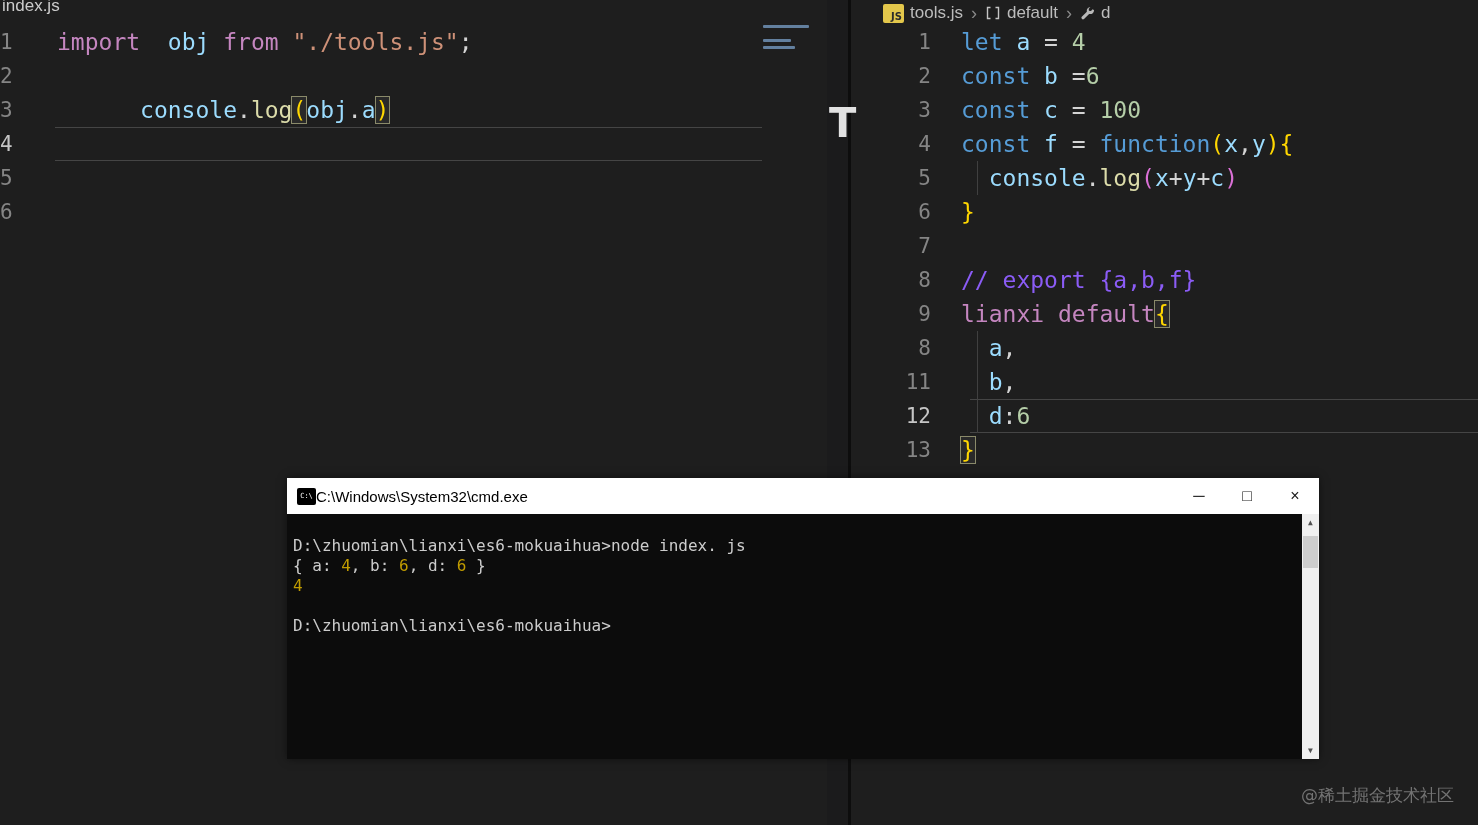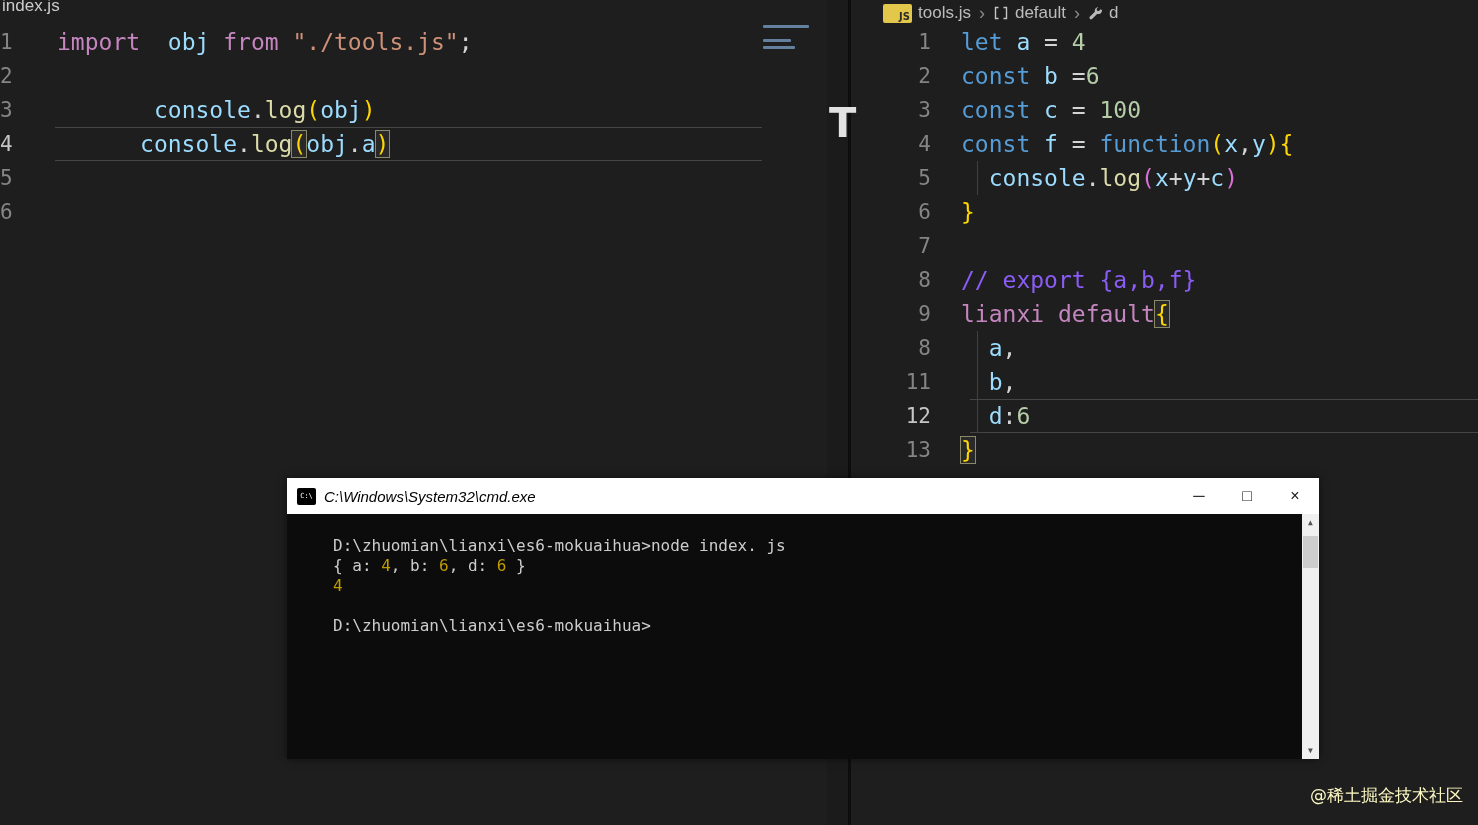--- a/index.html
+++ b/index.html
@@ -44,61 +44,60 @@
 
   .scroll-strip{position:absolute;left:827px;top:0;width:21px;height:825px;background:#1b1b1c;}
   .divider{position:absolute;left:848px;top:0;width:3px;height:825px;background:#0d0d0d;}
   .t-art{position:absolute;left:829px;top:100px;font-family:"DejaVu Sans",sans-serif;font-weight:bold;font-size:40px;color:#e2e2e2;z-index:3;}
 
   
   .breadcrumb{position:absolute;left:0;top:0;right:0;height:26px;display:flex;align-items:center;padding-left:32px;gap:8px;
     font-family:"Liberation Sans","DejaVu Sans",sans-serif;font-size:17px;color:#bcbcbc;}
   .bc-item{display:flex;align-items:center;gap:6px;cursor:default;}
   .bc-sep{color:#8a8a8a;font-size:18px;}
-  .js-icon{width:29px;height:19px;background:#e3c74b;color:#2b2b2b;font-size:10px;font-weight:bold;
+  .js-icon{width:21px;height:19px;background:#e3c74b;color:#2b2b2b;font-size:10px;font-weight:bold;
     display:flex;align-items:flex-end;justify-content:flex-end;padding:15px 2px 1px 0;box-sizing:border-box;border-radius:2px;
     font-family:"DejaVu Sans",sans-serif;}
   .sym-icon{display:inline-flex;align-items:center;}
 
   
   .cmd{position:absolute;left:287px;top:478px;width:1032px;height:281px;z-index:20;box-shadow:0 0 8px rgba(0,0,0,0.5);}
   .cmd-title{height:36px;background:#ffffff;display:flex;align-items:center;
     font-family:"Liberation Sans","DejaVu Sans",sans-serif;font-size:15px;color:#000;}
   .cmd-icon{margin-left:10px;width:19px;height:17px;background:#000;color:#fff;font-size:7px;
     font-family:"DejaVu Sans Mono",monospace;display:inline-flex;align-items:center;justify-content:center;border-radius:2px;}
-  .cmd-title-text{margin-left:8px;font-style:italic;}
+  .cmd-title-text{}
   .cmd-controls{margin-left:auto;display:flex;height:100%;}
   .ctrl{width:48px;height:100%;display:flex;align-items:center;justify-content:center;font-size:16px;color:#1a1a1a;cursor:default;}
   .cmd-body{position:absolute;left:0;top:36px;right:17px;bottom:0;background:#0c0c0c;padding:22px 0 0 6px;font-size:16px;overflow:hidden;}
-  .term-line{height:20px;line-height:20px;white-space:pre;margin-left:40px;}
+  .term-line{height:20px;line-height:20px;white-space:pre;}
   .cmd-scroll{position:absolute;top:36px;right:0;width:17px;bottom:0;background:#f0f0f0;}
   .s-arrow{position:absolute;left:0;width:17px;height:17px;line-height:17px;text-align:center;font-size:8px;color:#505050;}
   .s-up{top:0}.s-down{bottom:0}
   .s-thumb{position:absolute;left:1px;top:22px;width:15px;height:32px;background:#cdcdcd;}
 
-  .watermark{position:absolute;right:15px;bottom:18px;font-family:"DejaVu Sans",sans-serif;font-size:17px;color:#fef9c3;z-index:30;}
+  .watermark{position:absolute;right:24px;bottom:18px;font-family:"DejaVu Sans",sans-serif;font-size:17px;color:#737373;z-index:30;}
 </style>
 </head>
 <body>
 
 <div id="leftPane">
   <div class="tab-label">index.js</div>
   <div class="cur-line left-cur"></div>
   <div id="leftGutter" class="gutter">
       <div class="ln">1</div>
       <div class="ln">2</div>
       <div class="ln">3</div>
       <div class="ln ln-active">4</div>
       <div class="ln">5</div>
       <div class="ln">6</div>
     </div>
   <div id="leftCode" class="code">
       <div class="code-line"><span class="tk tk-kw">import</span><span class="tk tk-punc">  </span><span class="tk tk-var">obj</span><span class="tk tk-punc"> </span><span class="tk tk-kw">from</span><span class="tk tk-punc"> </span><span class="tk tk-str">"./tools.js"</span><span class="tk tk-punc">;</span></div>
       <div class="code-line"></div>
-      <div class="code-line"><span class="tk tk-var">console</span><span class="tk tk-punc">.</span><span class="tk tk-fn">log</span><span class="tk tk-brk1">(</span><span class="tk tk-var">obj</span><span class="tk tk-brk1">)</span></div>
       <div class="code-line"><span class="tk tk-var">console</span><span class="tk tk-punc">.</span><span class="tk tk-fn">log</span><span class="tk tk-brk1 box">(</span><span class="tk tk-var">obj</span><span class="tk tk-punc">.</span><span class="tk tk-var">a</span><span class="tk tk-brk1 box">)</span></div>
       <div class="code-line"></div>
       <div class="code-line"></div>
     </div>
   <div class="minimap">
     <div class="mm-bar" style="width:46px"></div>
     <div class="mm-bar" style="width:0"></div>
     <div class="mm-bar" style="width:28px"></div>
     <div class="mm-bar" style="width:32px"></div>
   </div>

